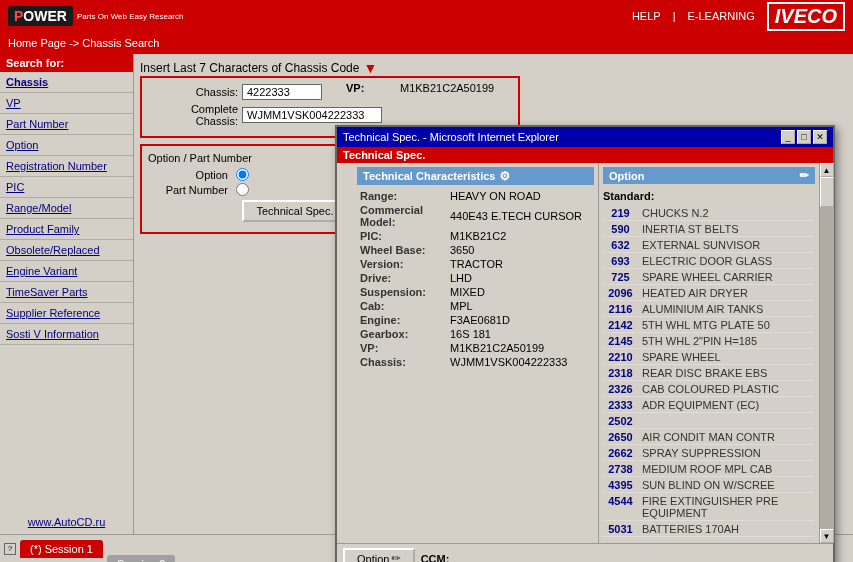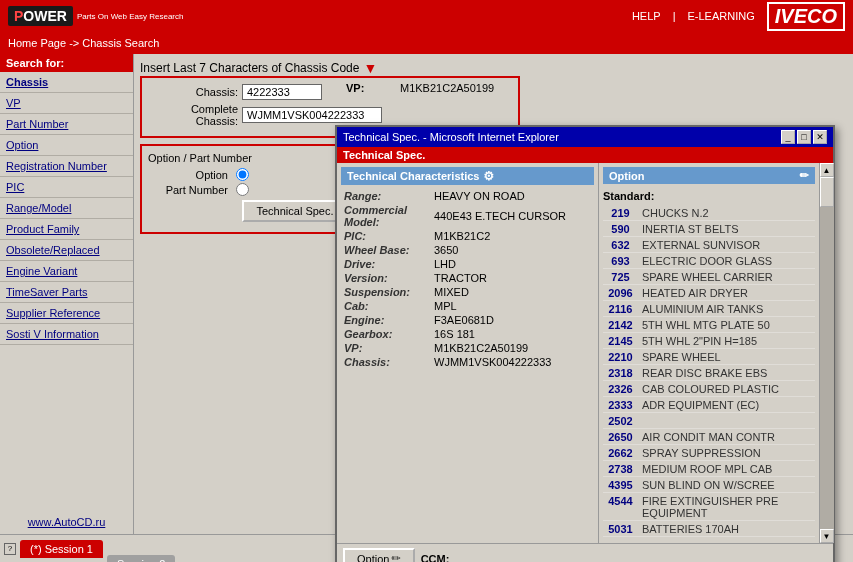--- a/index.html
+++ b/index.html
@@ -52,30 +52,30 @@
     .radio-row { display: flex; align-items: center; gap: 4px; margin-bottom: 2px; }
     .radio-row input { cursor: pointer; }
     .tech-button { background: #d4d0c8; border: 2px outset #fff; padding: 3px 12px; font-size: 11px; cursor: pointer; display: block; margin: 4px auto; }
     .modal { position: absolute; top: 125px; left: 335px; width: 500px; background: #d4d0c8; border: 2px solid #666; box-shadow: 3px 3px 8px rgba(0,0,0,0.4); z-index: 101; }
     .modal-titlebar { background: #0000aa; color: white; padding: 3px 6px; display: flex; align-items: center; justify-content: space-between; font-size: 11px; }
     .modal-title-text { font-size: 11px; }
     .modal-controls { display: flex; gap: 2px; }
     .modal-btn { background: #d4d0c8; border: 1px outset #fff; width: 14px; height: 14px; font-size: 9px; cursor: pointer; display: flex; align-items: center; justify-content: center; }
     .modal-subtitle { background: #cc0000; color: white; padding: 2px 6px; font-size: 11px; font-weight: bold; }
 
-    .modal-body { display: flex; height: 380px; }
+    .modal-body { display: flex; height: 380px; margin-left: 16px; }
     .modal-left { flex: 1; border-right: 1px solid #999; padding: 4px; overflow-y: auto; }
     .modal-right { width: 220px; padding: 4px; overflow-y: auto; }
 
     .section-header { background: #6699cc; color: white; padding: 2px 6px; font-size: 11px; font-weight: bold; margin-bottom: 4px; display: flex; align-items: center; gap: 4px; }
     .section-header-right { background: #6699cc; color: white; padding: 2px 6px; font-size: 11px; font-weight: bold; margin-bottom: 4px; display: flex; align-items: center; justify-content: space-between; }
 
     .tech-table { width: 100%; border-collapse: collapse; font-size: 11px; }
     .tech-table tr td { padding: 1px 3px; }
-    .tech-table tr td:first-child { font-weight: bold; width: 90px; color: #333; font-style: italic; }
+    .tech-table tr td:first-child { font-weight: bold; width: 90px; color: #333; }
     .tech-table tr td:last-child { color: #000; }
 
     .option-area { font-size: 11px; }
     .standard-label { font-weight: bold; padding: 2px 0 4px 0; }
     .option-row { display: flex; gap: 4px; margin-bottom: 1px; padding: 1px 0; border-bottom: 1px solid #e0ddd8; }
     .option-num { width: 35px; text-align: center; color: #000080; font-weight: bold; flex-shrink: 0; }
     .option-desc { flex: 1; color: #333; }
 
     .modal-bottom { background: #d4d0c8; border-top: 1px solid #999; padding: 4px 6px; display: flex; align-items: center; gap: 6px; }
     .option-btn { background: #d4d0c8; border: 2px outset #fff; padding: 2px 12px; font-size: 11px; cursor: pointer; display: flex; align-items: center; gap: 2px; }
@@ -196,26 +196,26 @@
             </tr>
             <tr>
               <td>PIC:</td>
               <td>M1KB21C2</td>
             </tr>
             <tr>
               <td>Wheel Base:</td>
               <td>3650</td>
             </tr>
             <tr>
+              <td>Version:</td>
+              <td>TRACTOR</td>
+            </tr>
+            <tr>
               <td>Drive:</td>
               <td>LHD</td>
-            </tr>
-            <tr>
-              <td>Version:</td>
-              <td>TRACTOR</td>
             </tr>
             <tr>
               <td>Suspension:</td>
               <td>MIXED</td>
             </tr>
             <tr>
               <td>Cab:</td>
               <td>MPL</td>
             </tr>
             <tr>

